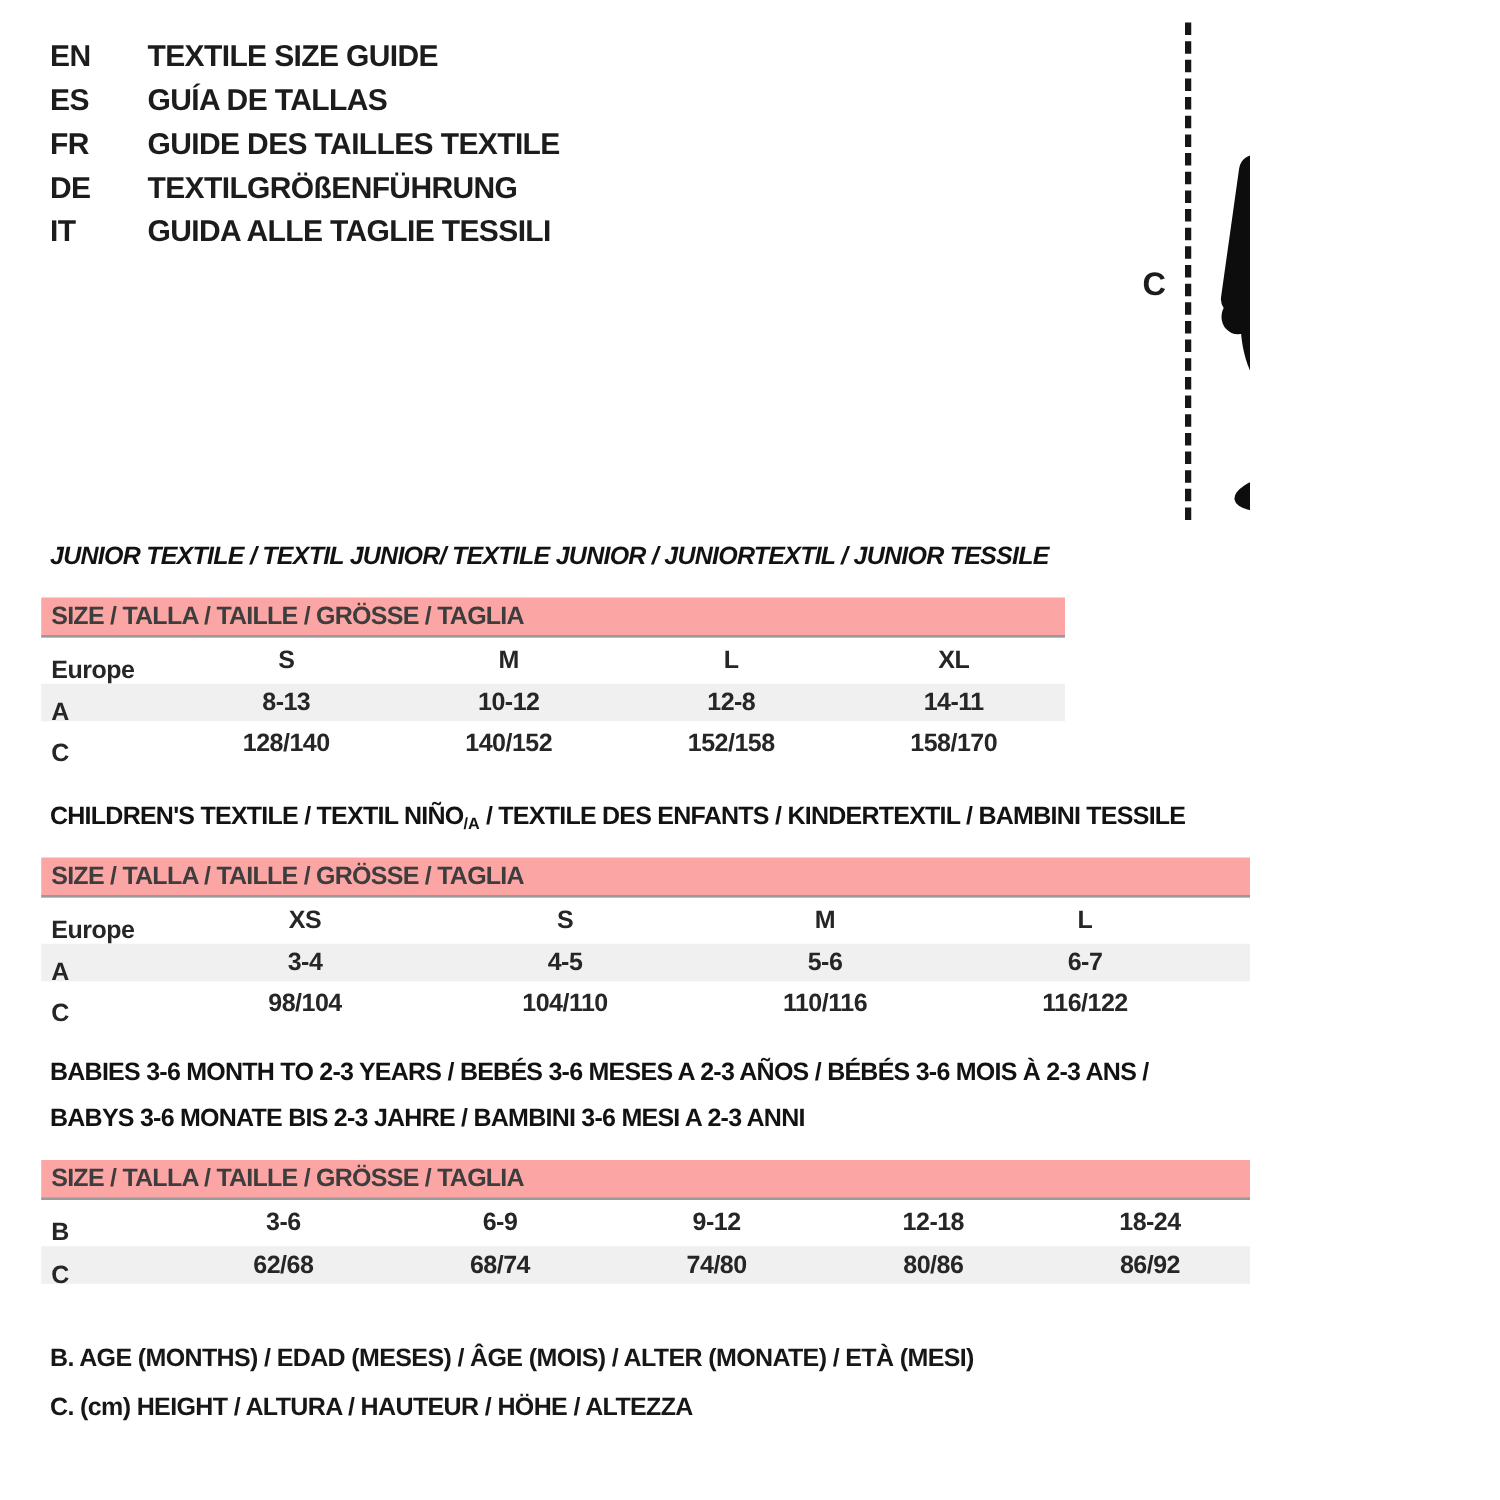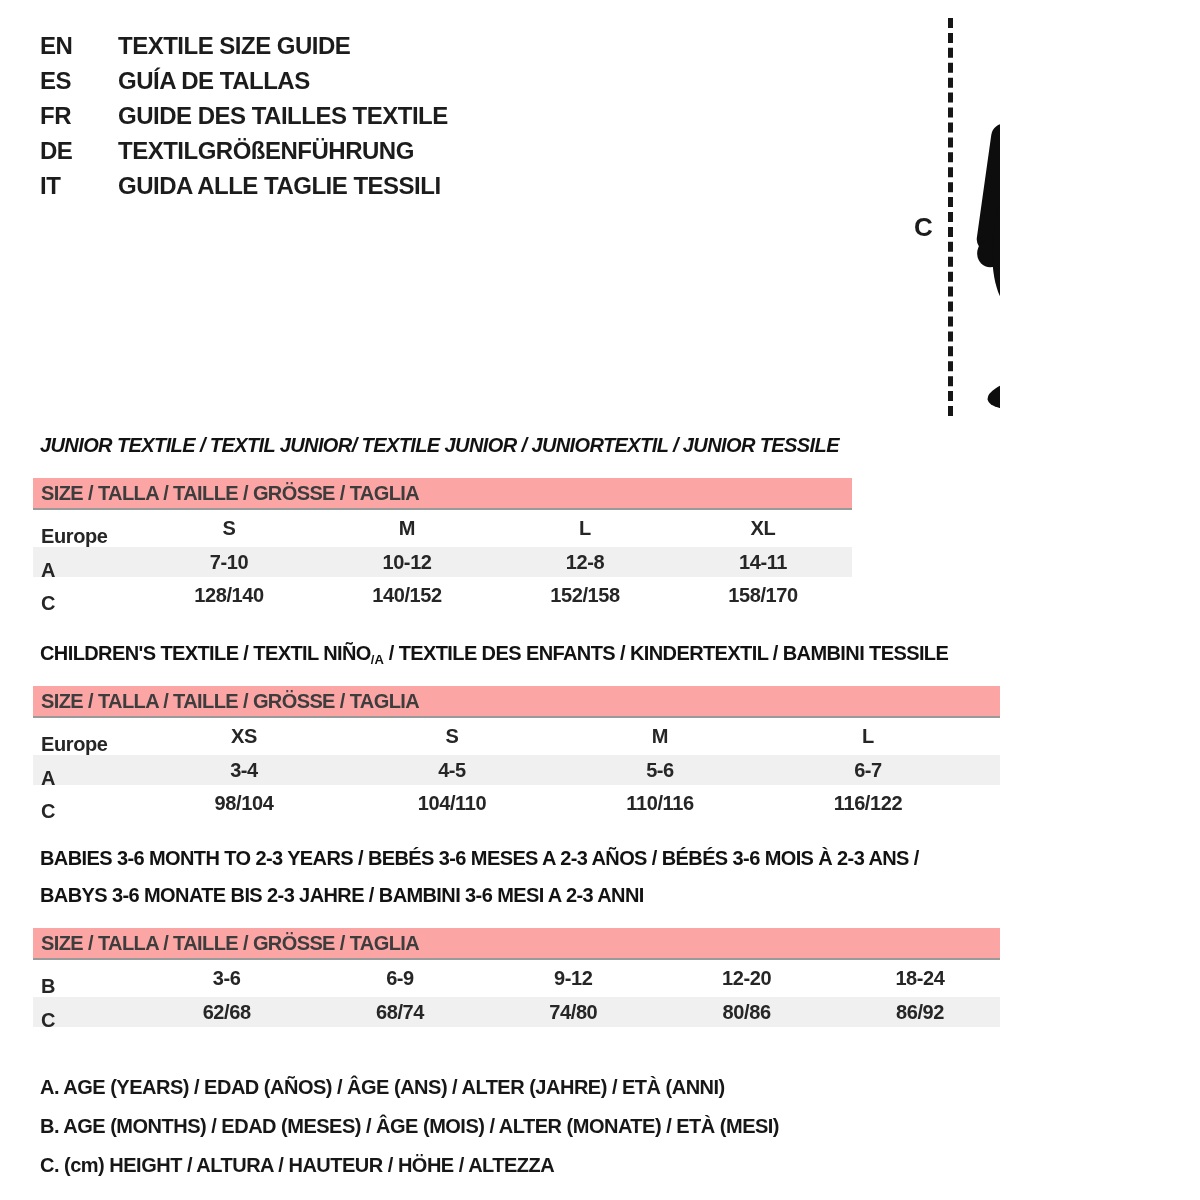--- a/index.html
+++ b/index.html
@@ -104,21 +104,21 @@
     </div>
     <div class="st-row row-tall">
       <span class="st-label">Europe</span>
       <span class="st-cell">S</span>
       <span class="st-cell">M</span>
       <span class="st-cell">L</span>
       <span class="st-cell">XL</span>
     </div>
     <div class="st-row row-shaded">
       <span class="st-label">A</span>
-      <span class="st-cell">7-10</span>
+      <span class="st-cell">8-13</span>
       <span class="st-cell">10-12</span>
       <span class="st-cell">12-8</span>
       <span class="st-cell">14-11</span>
     </div>
     <div class="st-row row-tall">
       <span class="st-label">C</span>
       <span class="st-cell">128/140</span>
       <span class="st-cell">140/152</span>
       <span class="st-cell">152/158</span>
       <span class="st-cell">158/170</span>
@@ -164,34 +164,33 @@
   </div>
   <div class="size-table" style="top:928px; width:1147px;">
     <div class="st-header">
       <span class="st-header-text">SIZE / TALLA / TAILLE / GRÖSSE / TAGLIA</span>
     </div>
     <div class="st-row row-tall">
       <span class="st-label">B</span>
       <span class="st-cell">3-6</span>
       <span class="st-cell">6-9</span>
       <span class="st-cell">9-12</span>
-      <span class="st-cell">12-20</span>
+      <span class="st-cell">12-18</span>
       <span class="st-cell">18-24</span>
       <span class="st-cell">24-36</span>
     </div>
     <div class="st-row row-shaded">
       <span class="st-label">C</span>
       <span class="st-cell">62/68</span>
       <span class="st-cell">68/74</span>
       <span class="st-cell">74/80</span>
       <span class="st-cell">80/86</span>
       <span class="st-cell">86/92</span>
       <span class="st-cell">92/98</span>
     </div>
   </div>
 
   <div class="legend">
-    <div class="legend-line">A. AGE (YEARS) / EDAD (AÑOS) / ÂGE (ANS) / ALTER (JAHRE) / ETÀ (ANNI)</div>
     <div class="legend-line">B. AGE (MONTHS) / EDAD (MESES) / ÂGE (MOIS) / ALTER (MONATE) / ETÀ (MESI)</div>
     <div class="legend-line">C. (cm) HEIGHT / ALTURA / HAUTEUR / HÖHE / ALTEZZA</div>
   </div>
 
 </div>
 
 </body></html>

